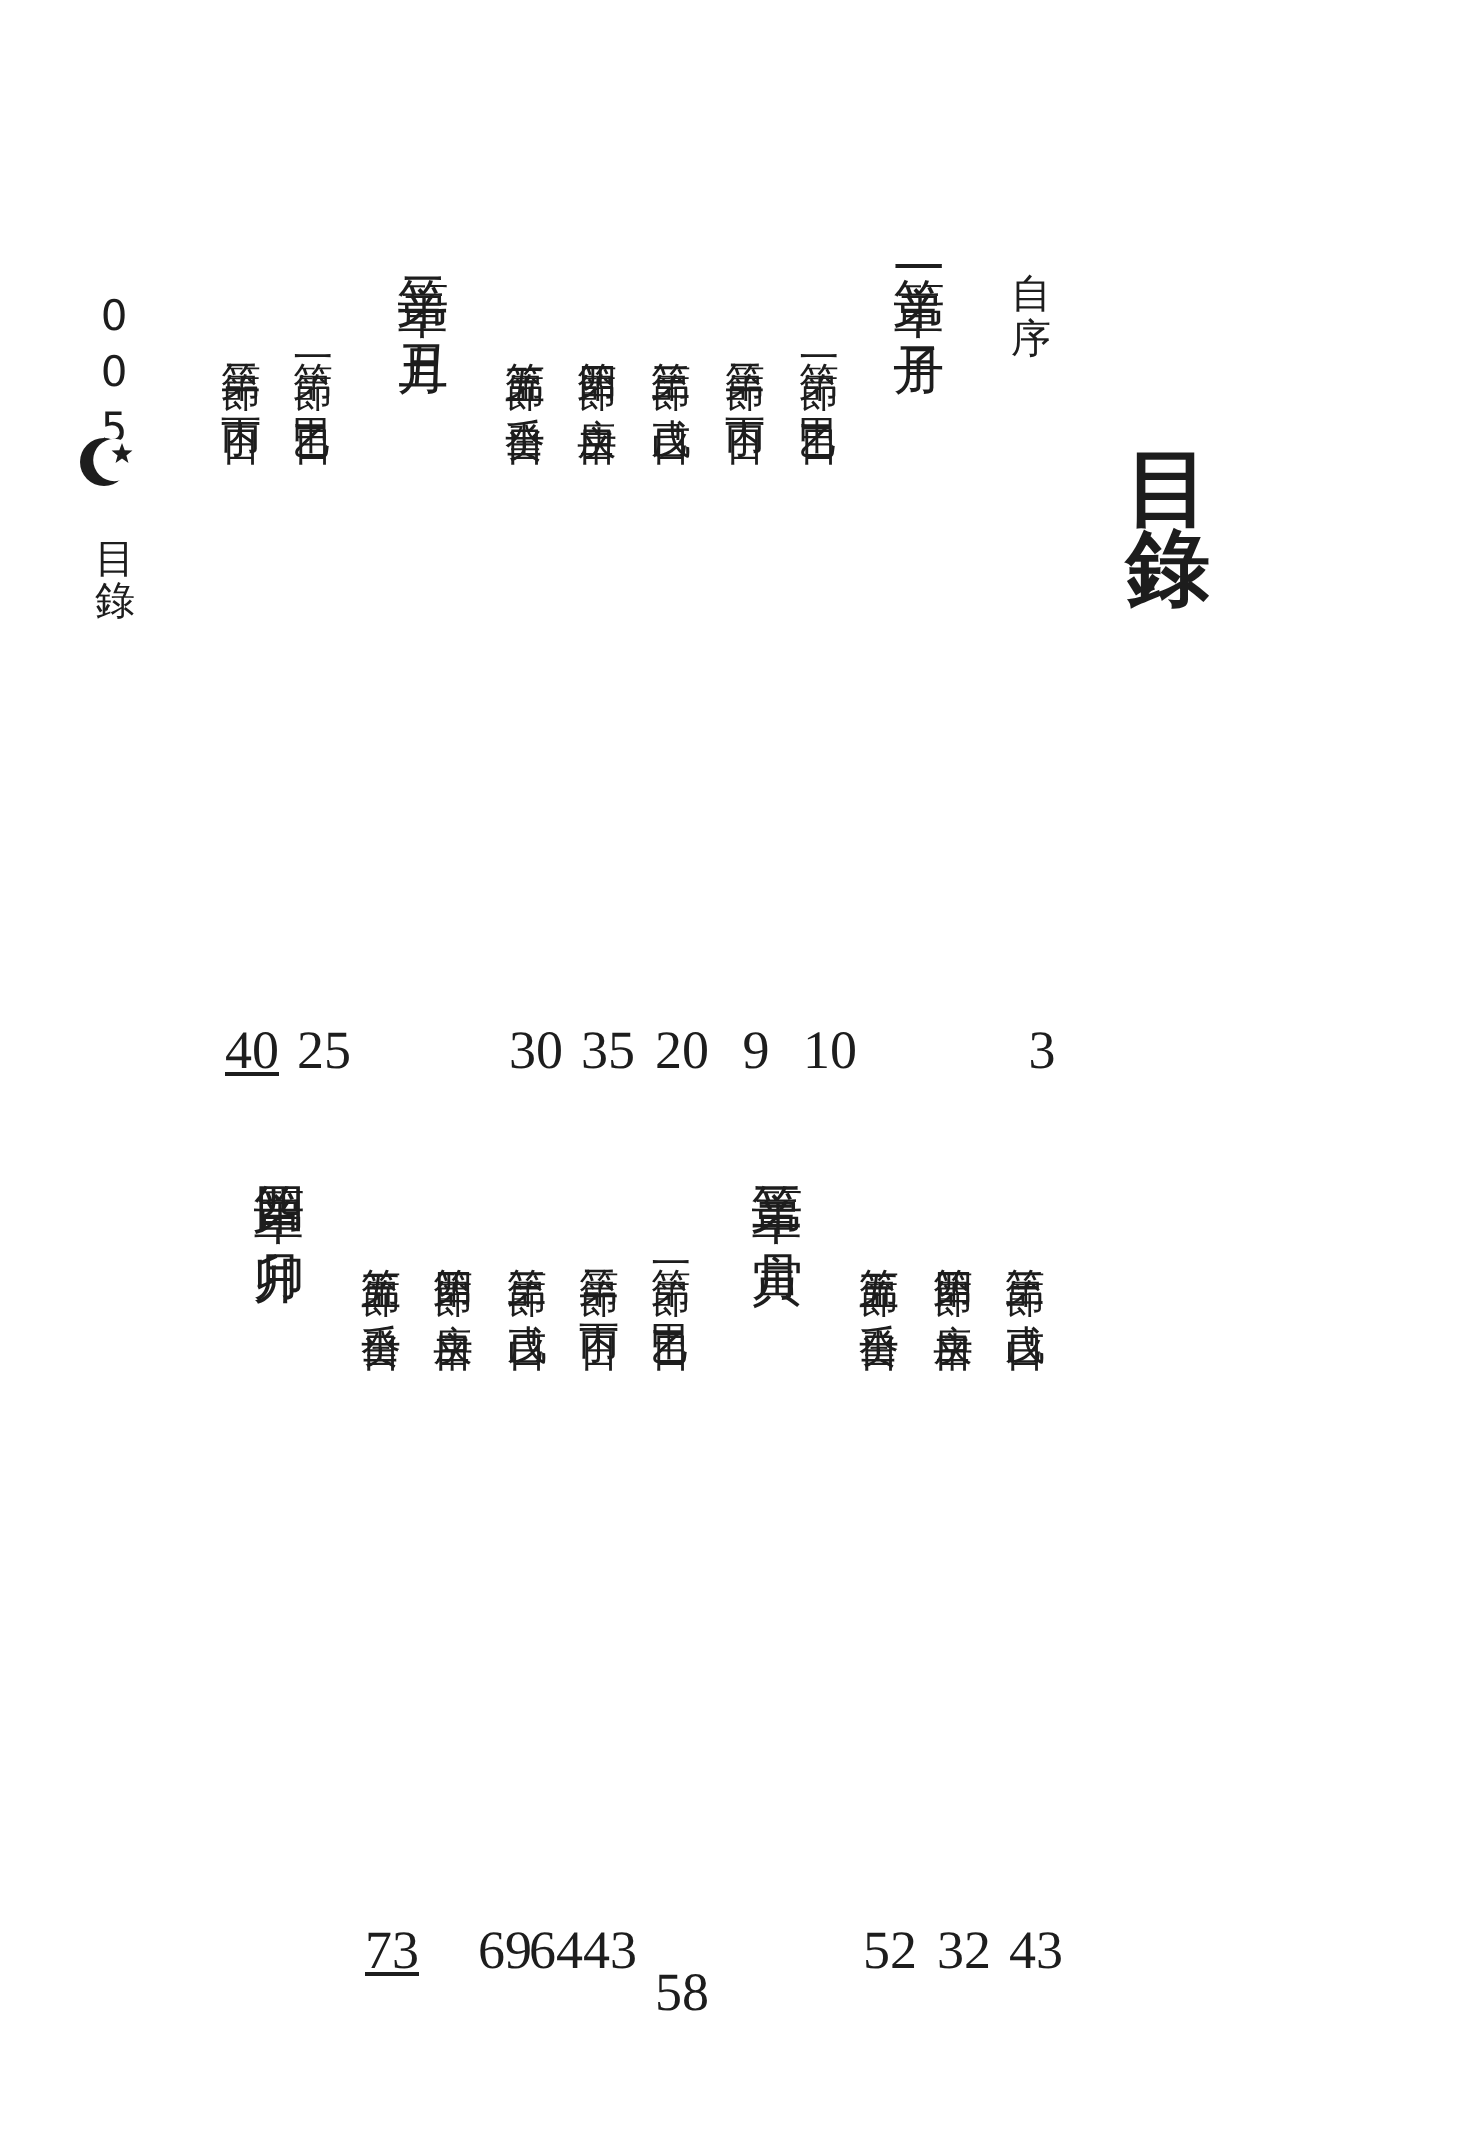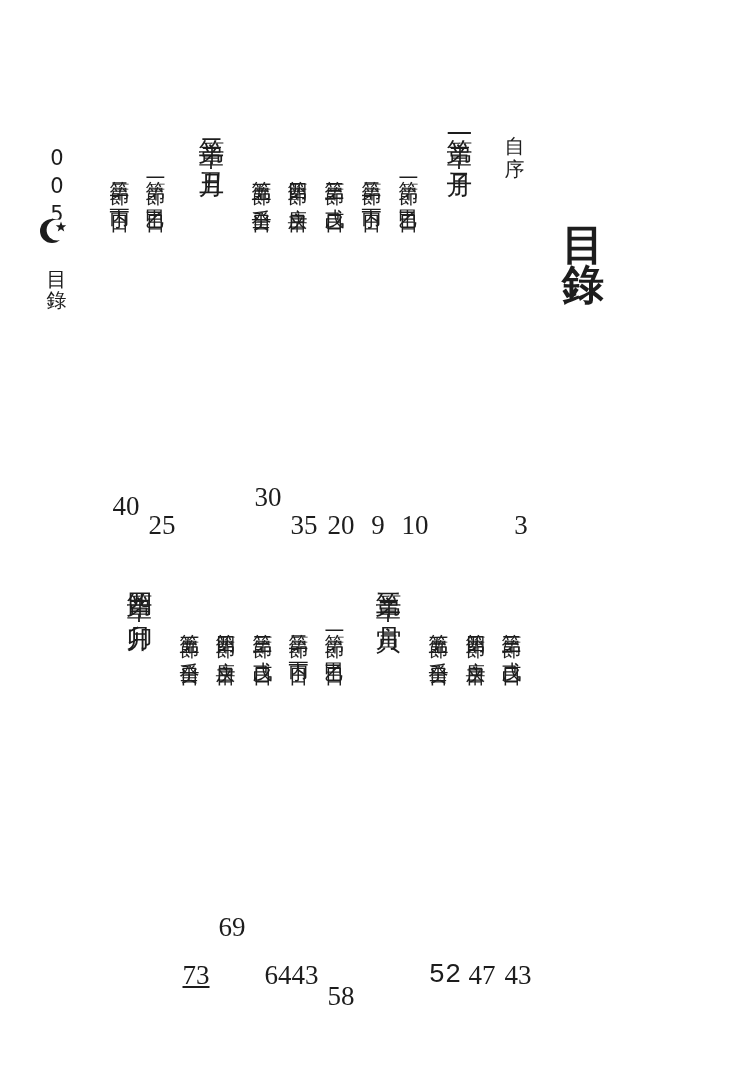--- a/index.html
+++ b/index.html
@@ -68,40 +68,40 @@
       <div class="vcol chapter" style="left: 446px; top: 118px;"><span class="lab">第一章</span><span class="val">子月</span></div>
       <div class="vcol section" style="left: 399px; top: 165px;"><span class="lab">第一節</span><span class="val">甲乙日</span></div>
       <div class="pagenum" style="left: 381px; top: 511px;">10</div>
       <div class="vcol section" style="left: 362px; top: 165px;"><span class="lab">第二節</span><span class="val">丙丁日</span></div>
       <div class="pagenum" style="left: 344px; top: 511px;">9</div>
       <div class="vcol section" style="left: 325px; top: 165px;"><span class="lab">第三節</span><span class="val">戊己日</span></div>
       <div class="pagenum" style="left: 307px; top: 511px;">20</div>
       <div class="vcol section" style="left: 288px; top: 165px;"><span class="lab">第四節</span><span class="val">庚辛日</span></div>
       <div class="pagenum" style="left: 270px; top: 511px;">35</div>
       <div class="vcol section" style="left: 252px; top: 165px;"><span class="lab">第五節</span><span class="val">壬癸日</span></div>
-      <div class="pagenum" style="left: 234px; top: 483px;">30</div>
+      <div class="pagenum" style="left: 234px; top: 511px;">30</div>
       <div class="vcol chapter" style="left: 198px; top: 118px;"><span class="lab">第二章</span><span class="val">丑月</span></div>
       <div class="vcol section" style="left: 146px; top: 165px;"><span class="lab">第一節</span><span class="val">甲乙日</span></div>
       <div class="pagenum" style="left: 128px; top: 511px;">25</div>
       <div class="vcol section" style="left: 110px; top: 165px;"><span class="lab">第二節</span><span class="val">丙丁日</span></div>
-      <div class="pagenum" style="left: 92px; top: 492px;">40</div>
+      <div class="pagenum" style="left: 92px; top: 511px; text-decoration: underline;">40</div>
     </div>
   <div>
       <div class="vcol section" style="left: 502px; top: 618px;"><span class="lab">第三節</span><span class="val">戊己日</span></div>
       <div class="pagenum" style="left: 484px; top: 961px;">43</div>
       <div class="vcol section" style="left: 466px; top: 618px;"><span class="lab">第四節</span><span class="val">庚辛日</span></div>
-      <div class="pagenum" style="left: 448px; top: 961px;">47</div>
+      <div class="pagenum" style="left: 448px; top: 961px;">32</div>
       <div class="vcol section" style="left: 429px; top: 618px;"><span class="lab">第五節</span><span class="val">壬癸日</span></div>
-      <div class="pagenum" style="left: 411px; top: 961px; font-family: Liberation Mono, monospace;">52</div>
+      <div class="pagenum" style="left: 411px; top: 961px;">52</div>
       <div class="vcol chapter" style="left: 375px; top: 571px;"><span class="lab">第三章</span><span class="val">寅月</span></div>
       <div class="vcol section" style="left: 325px; top: 618px;"><span class="lab">第一節</span><span class="val">甲乙日</span></div>
       <div class="pagenum" style="left: 307px; top: 961px; margin-top: 21px;">58</div>
       <div class="vcol section" style="left: 289px; top: 618px;"><span class="lab">第二節</span><span class="val">丙丁日</span></div>
       <div class="pagenum" style="left: 271px; top: 961px;">43</div>
       <div class="vcol section" style="left: 253px; top: 618px;"><span class="lab">第三節</span><span class="val">戊己日</span></div>
       <div class="pagenum" style="left: 244px; top: 961px;">64</div>
       <div class="vcol section" style="left: 216px; top: 618px;"><span class="lab">第四節</span><span class="val">庚辛日</span></div>
-      <div class="pagenum" style="left: 198px; top: 913px;">69</div>
+      <div class="pagenum" style="left: 198px; top: 961px; text-align: right;">69</div>
       <div class="vcol section" style="left: 180px; top: 618px;"><span class="lab">第五節</span><span class="val">壬癸日</span></div>
       <div class="pagenum" style="left: 162px; top: 961px; text-decoration: underline;">73</div>
       <div class="vcol chapter" style="left: 126px; top: 571px;"><span class="lab">第四章</span><span class="val">卯月</span></div>
     </div>
 </div>
 
 </body></html>

